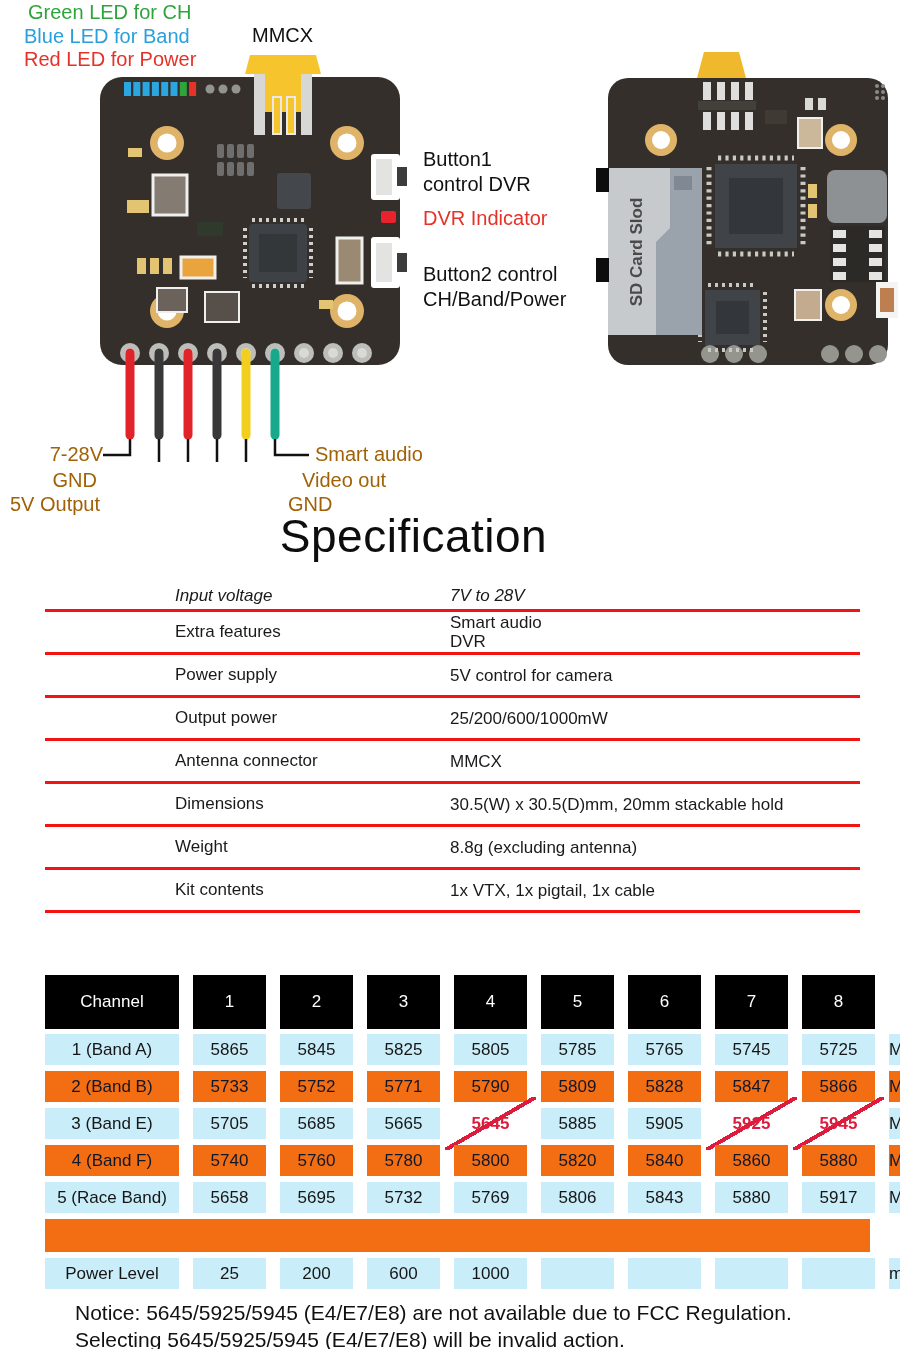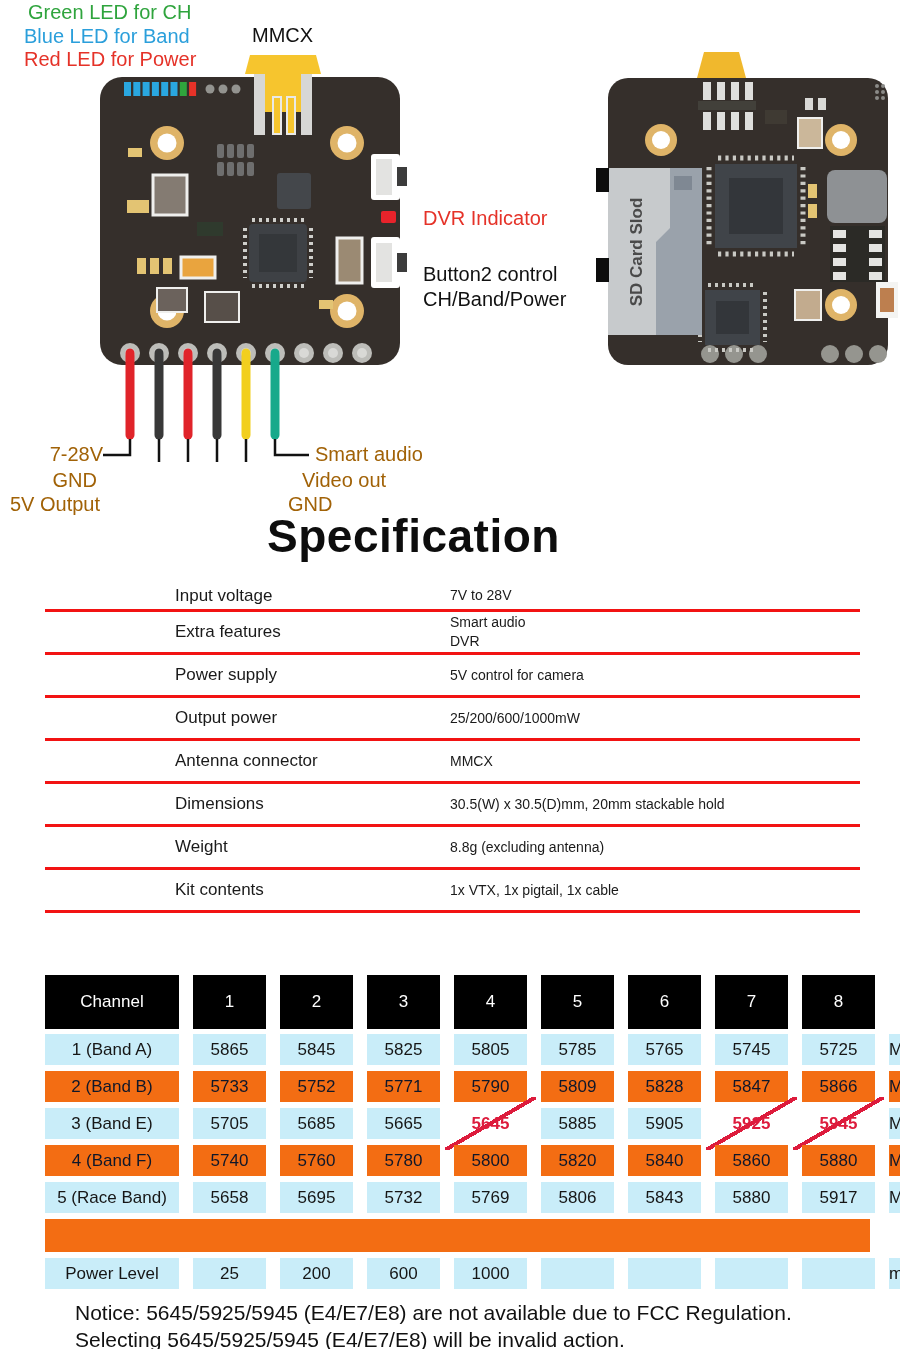--- a/index.html
+++ b/index.html
@@ -15,27 +15,27 @@
   .lbl-btn2{left:423px;top:238px;line-height:25px;margin-top:24px;}
   .wl{position:absolute;font-size:20px;white-space:nowrap;color:#a16207;}
   .wl-728{right:797px;top:443px;}
   .wl-gnd1{right:803px;top:469px;}
   .wl-5v{right:800px;top:493px;}
   .wl-smart{left:315px;top:443px;}
   .wl-video{left:302px;top:469px;}
   .wl-gnd2{left:288px;top:493px;}
   .board-svg{position:absolute;}
   .spec-title{position:absolute;left:0;top:509px;width:827px;text-align:center;
-              font-size:46px;font-weight:bold;letter-spacing:.5px;color:#0d0d0d;}
+              font-size:46px;font-weight:normal;letter-spacing:.5px;color:#0d0d0d;}
   #spec-table{position:absolute;left:45px;top:582px;width:815px;}
   .spec-row{position:relative;display:flex;align-items:center;height:43px;
             box-sizing:border-box;border-bottom:3px solid var(--table-line-red);}
-  .spec-row.first{height:30px;}
+  .spec-row.first{height:30px;font-style:italic;}
   .spec-label{margin-left:130px;font-size:17px;color:#1a1a1a;}
-  .spec-value{position:absolute;left:405px;font-size:14px;line-height:19px;color:#1a1a1a;}
+  .spec-value{position:absolute;left:405px;font-size:17px;line-height:19px;color:#1a1a1a;}
   #channel-table{position:absolute;left:45px;top:975px;width:825px;}
   .ch-row{display:grid;grid-template-columns:134px repeat(8,73px) 1fr;gap:14px;
           height:31px;margin-bottom:6px;}
   .ch-row.hdr{height:54px;margin-bottom:5px;}
   .cell{display:flex;align-items:center;justify-content:center;font-size:17px;position:relative;}
   .hdr .cell{background:var(--header-black);color:#fff;}
   .blue .cell{background:var(--light-blue);color:#161616;}
   .orange .cell{background:var(--orange);color:#0f172a;}
   .cell.struck{background:#fff;color:var(--strike-red);font-weight:bold;}
   .cell.struck::after{content:"";position:absolute;left:-9px;top:-11px;width:91px;height:53px;
@@ -50,20 +50,24 @@
 </style>
 </head>
 <body>
 
 <div class="page">
 
   <div class="annot lbl-green">Green LED for CH</div>
   <div class="annot lbl-blue">Blue LED for Band</div>
   <div class="annot lbl-red">Red LED for Power</div>
   <div class="annot lbl-mmcx">MMCX</div>
+  <div class="annot lbl-btn1">
+    <div>Button1</div>
+    <div>control DVR</div>
+  </div>
   <div class="annot lbl-dvr">DVR Indicator</div>
   <div class="annot lbl-btn2">
     <div>Button2 control</div>
     <div>CH/Band/Power</div>
   </div>
 
   <svg class="board-svg" style="left:97px;top:52px" width="310" height="410" viewBox="0 0 310 410">
     <rect x="3" y="25" width="300" height="288" rx="22" fill="#352F2B"></rect>
 
     <g>

